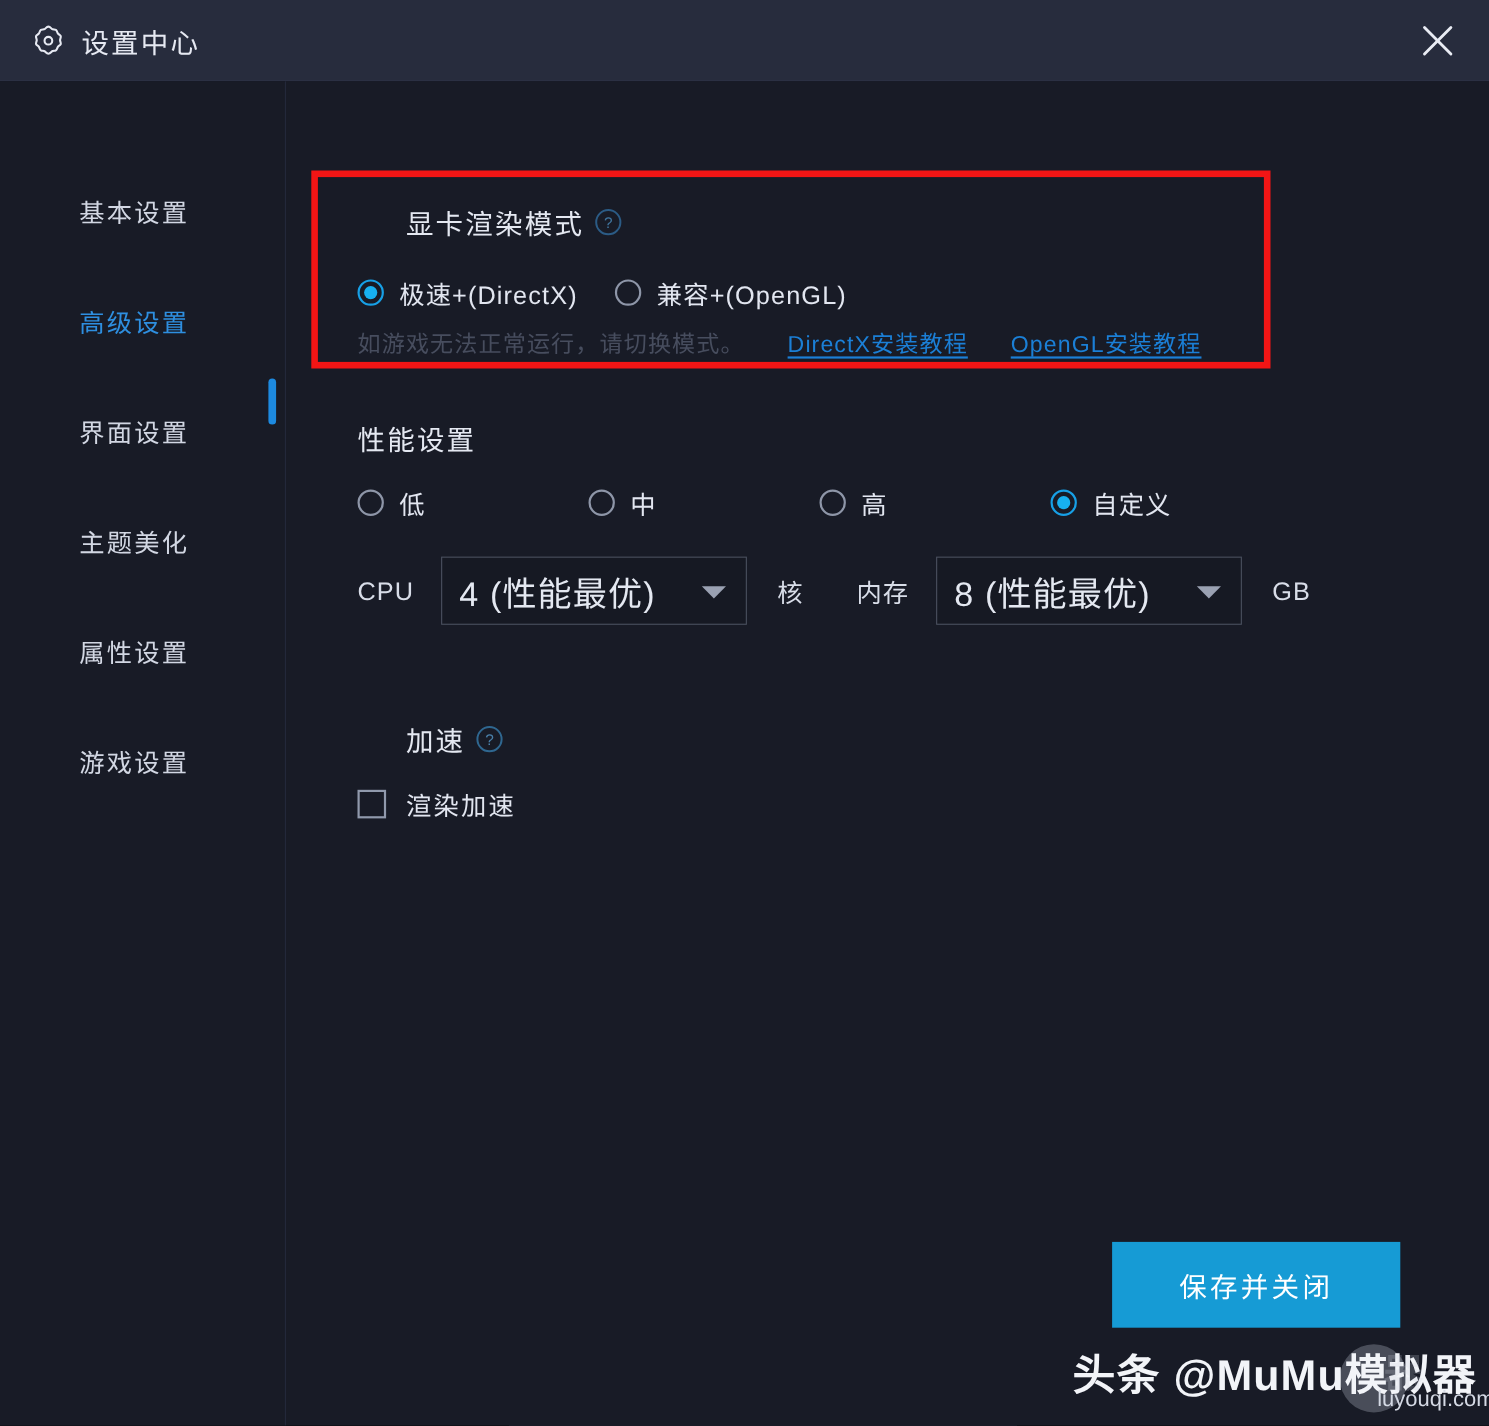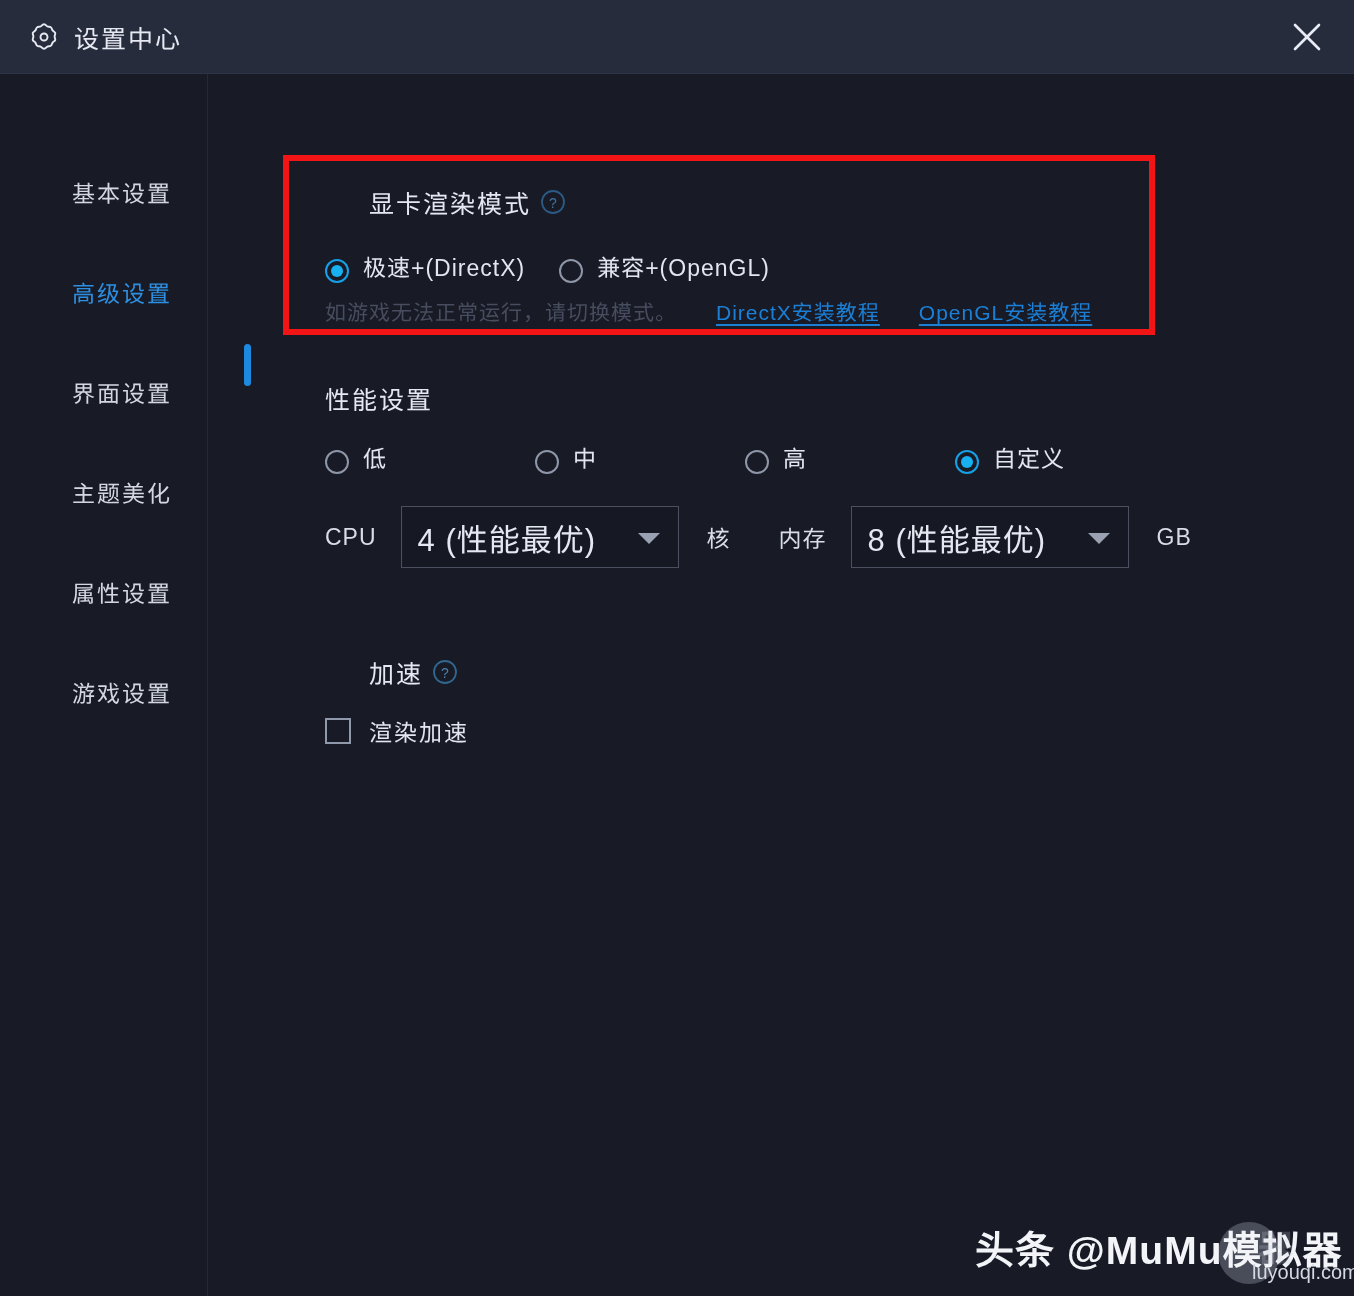--- a/index.html
+++ b/index.html
@@ -63,21 +63,21 @@
     left: 0; top: 74px;
     width: 1354px;
     height: 1222px;
     background: #181b26;
   }
 
   
   .sidebar {
     position: absolute;
     left: 0; top: 0;
-    width: 208px;
+    width: 260px;
     height: 1222px;
     background: #181b26;
     border-right: 1px solid #23283a;
     box-sizing: border-box;
   }
   .nav-item {
     position: absolute;
     left: 0;
     width: 250px;
     height: 52px;
@@ -134,21 +134,21 @@
   .render-block { position: absolute; left: 75px; top: 110px; }
   .row-title { display: flex; align-items: center; margin-left: 44px; }
 
   .radio-row {
     position: absolute;
     display: flex;
     align-items: center;
   }
   .radio {
     display: flex;
-    align-items: flex-end;
+    align-items: center;
     cursor: pointer;
     margin-right: 34px;
   }
   .radio-dot {
     width: 24px; height: 24px;
     border-radius: 50%;
     border: 2px solid #8e96a8;
     box-sizing: border-box;
     position: relative;
     flex: 0 0 auto;
@@ -449,20 +449,21 @@
             </svg>
           </span>
         </span>
       </div>
 
       <div class="checkbox-row">
         <span class="checkbox"></span>
         <span class="checkbox-label">渲染加速</span>
       </div>
 
+      <button class="save-btn">保存并关闭</button>
 
     </div>
   </div>
 
   <div class="wm-circle"></div>
   <div class="watermark">头条 @MuMu模拟器</div>
   <div class="wm-ghost">器</div>
   <div class="wm-site">luyouqi.com</div>
 
 </div>

